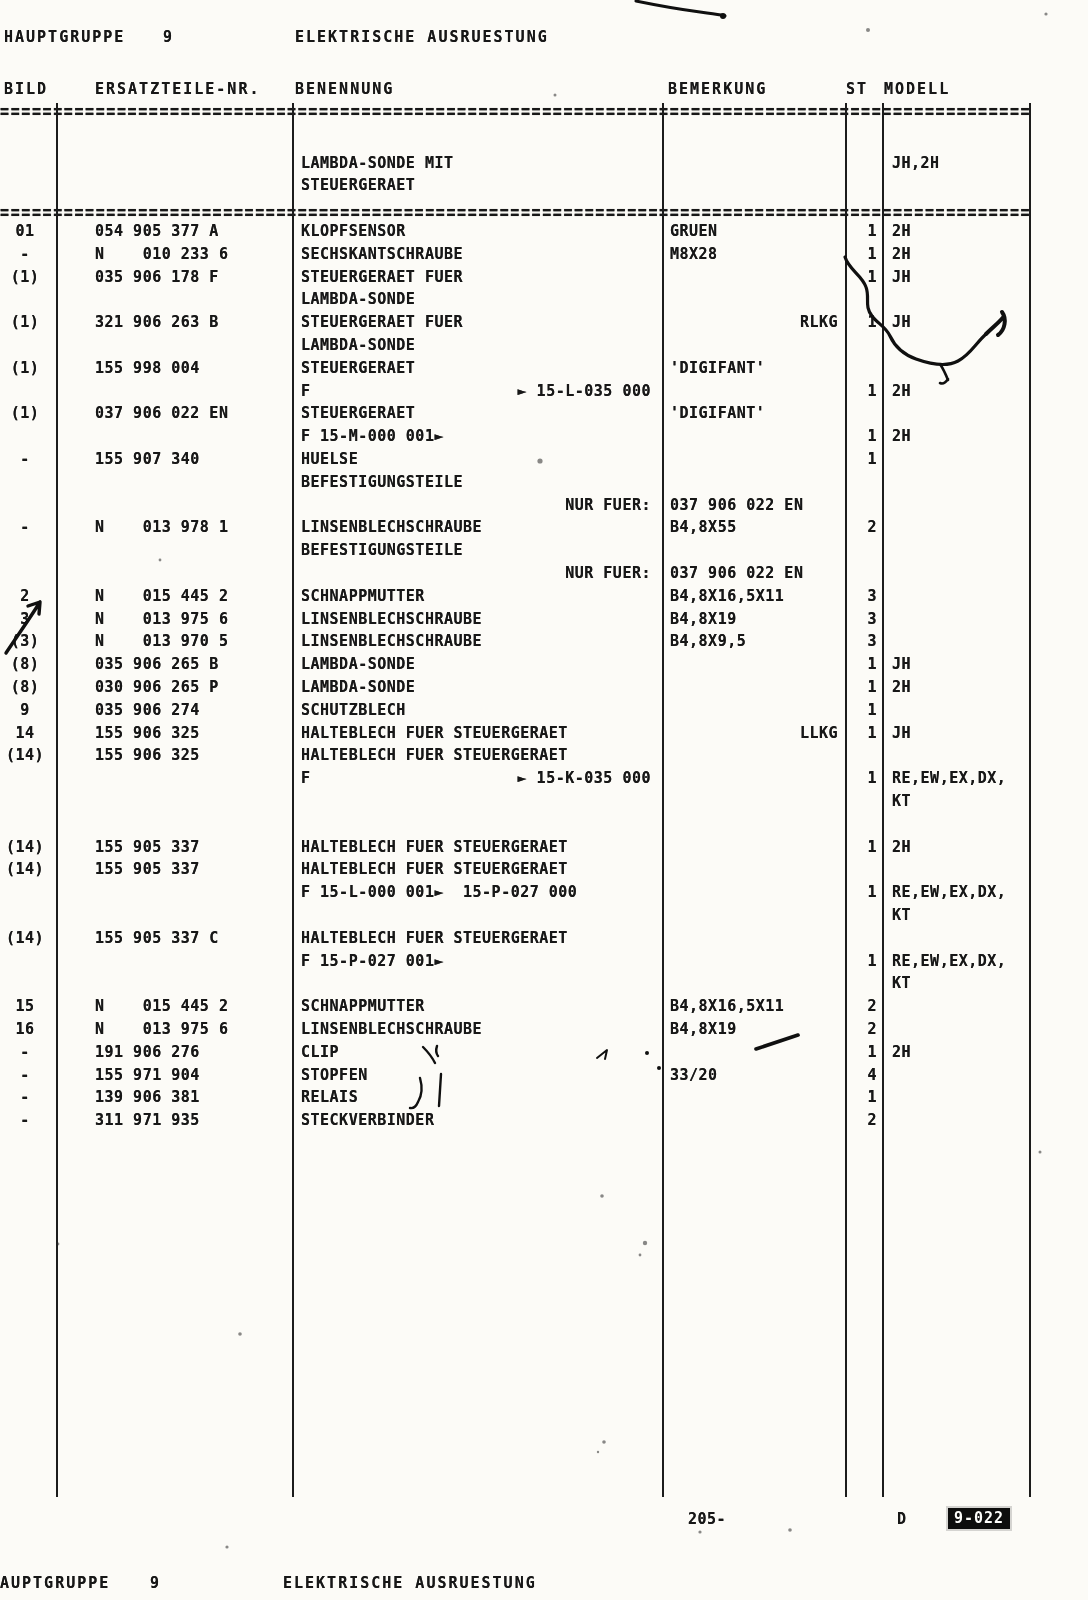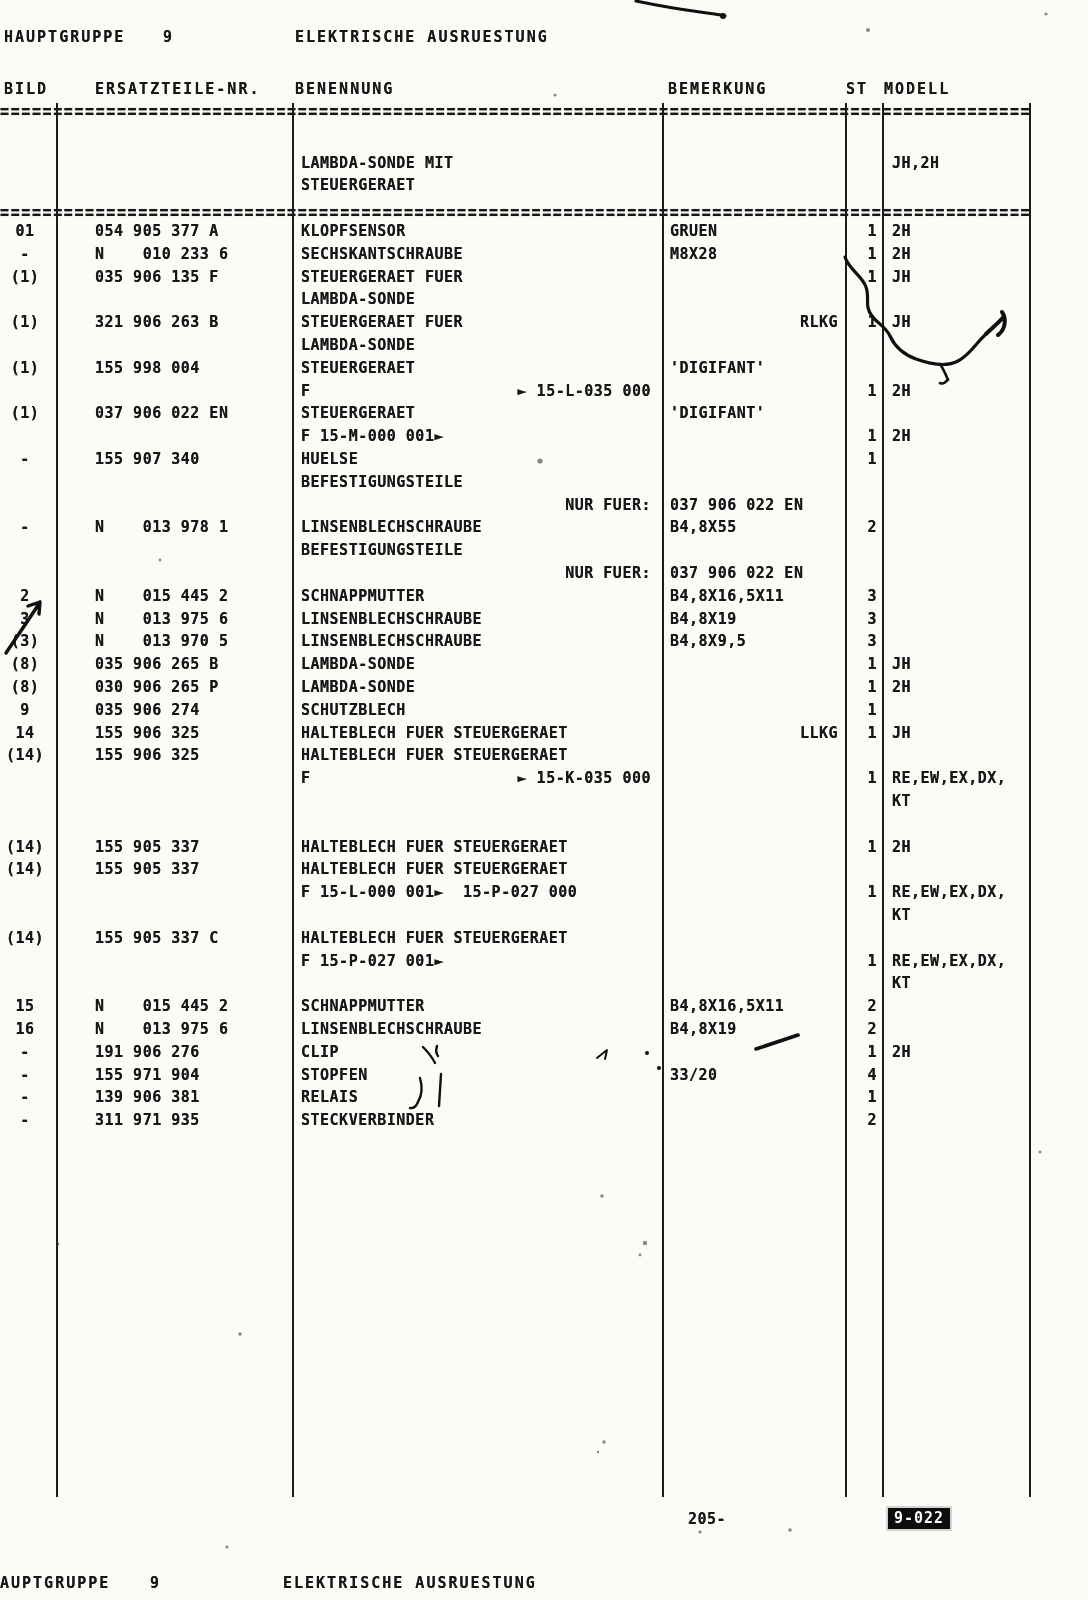--- a/index.html
+++ b/index.html
@@ -74,21 +74,21 @@
       <div class="line" style="top: 244.8px;">
         <span class="t c-bild">-</span>
         <span class="t c-nr">N    010 233 6</span>
         <span class="t c-ben">SECHSKANTSCHRAUBE</span>
         <span class="t c-bem">M8X28</span>
         <span class="t c-st">1</span>
         <span class="t c-modell">2H</span>
       </div>
       <div class="line" style="top: 267.6px;">
         <span class="t c-bild">(1)</span>
-        <span class="t c-nr">035 906 135 F</span>
+        <span class="t c-nr">035 906 178 F</span>
         <span class="t c-ben">STEUERGERAET FUER</span>
         <span class="t c-st">1</span>
         <span class="t c-modell">JH</span>
       </div>
       <div class="line" style="top: 290.4px;">
         <span class="t c-ben">LAMBDA-SONDE</span>
       </div>
       <div class="line" style="top: 313.2px;">
         <span class="t c-bild">(1)</span>
         <span class="t c-nr">321 906 263 B</span>
@@ -291,21 +291,21 @@
 
   <div class="rule" style="left:56px;top:103px;height:1394px"></div>
   <div class="rule" style="left:292px;top:103px;height:1394px"></div>
   <div class="rule" style="left:662px;top:103px;height:1394px"></div>
   <div class="rule" style="left:845px;top:103px;height:1394px"></div>
   <div class="rule" style="left:882px;top:103px;height:1394px"></div>
   <div class="rule" style="left:1029px;top:103px;height:1394px"></div>
 
   <span class="t" style="left:688px;top:1510px">205-</span>
   <span class="t" style="left:897px;top:1510px">D</span>
-  <span class="badge" style="left:888px;top:1508px">9-022</span>
+  <span class="badge" style="left:948px;top:1508px">9-022</span>
 
   <span class="t hdr" style="left:0px;top:1574px">AUPTGRUPPE</span>
   <span class="t hdr" style="left:150px;top:1574px">9</span>
   <span class="t hdr" style="left:283px;top:1574px">ELEKTRISCHE AUSRUESTUNG</span>
 
   <svg class="overlay" width="1088" height="1600" viewBox="0 0 1088 1600">
     <g stroke="#101010" fill="none" stroke-linecap="round" stroke-linejoin="round">
 
       <path d="M636,1 Q670,8 700,12 T724,16" stroke-width="3"></path>
       <circle cx="723" cy="16" r="3" fill="#101010" stroke="none"></circle>

